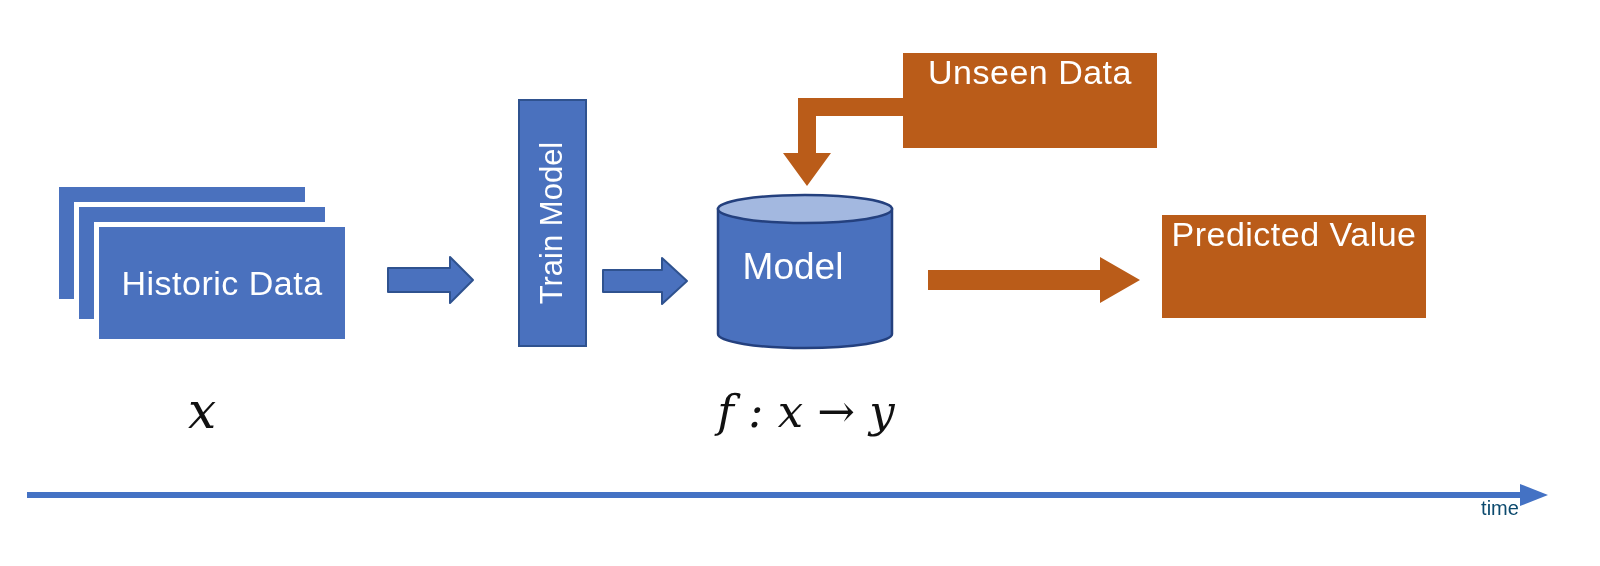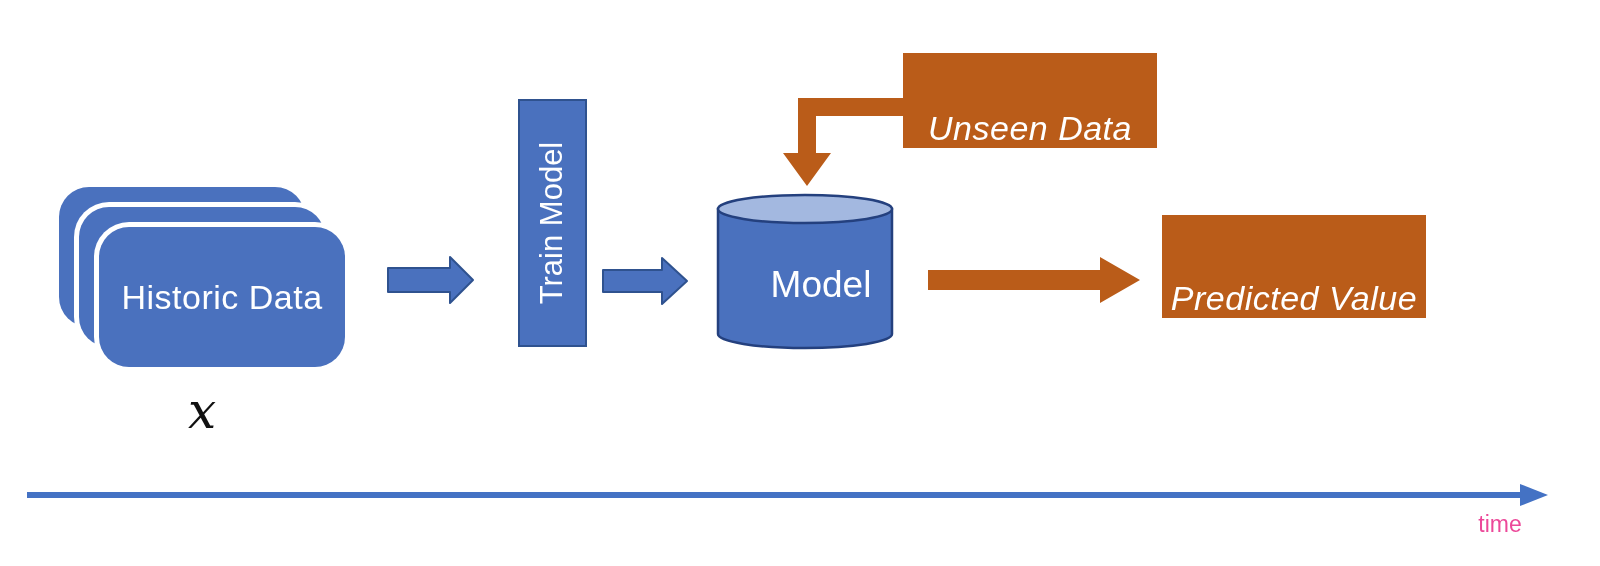--- a/index.html
+++ b/index.html
@@ -19,64 +19,63 @@
     overflow:hidden;font-family:"Liberation Sans",sans-serif;
   }
   .layer-svg{position:absolute;left:0;top:0;width:1600px;height:566px;}
   .shape-blue{fill:var(--blue-fill);stroke:var(--blue-border);stroke-width:2;stroke-linejoin:round;}
   .shape-orange{fill:var(--orange-fill);stroke:none;}
   .cyl-body{fill:var(--blue-fill);stroke:var(--cylinder-border);stroke-width:2.5;}
   .cyl-top{fill:var(--cylinder-top);stroke:var(--cylinder-border);stroke-width:2.5;}
   .axis-line{stroke:var(--axis-blue);stroke-width:6;}
   .axis-head{fill:var(--axis-blue);}
   .stack-rect{
-    position:absolute;width:246px;height:140px;background:var(--blue-fill);
+    position:absolute;width:246px;height:112px;background:var(--blue-fill);
     box-shadow:0 0 0 5px var(--bg);
-    border-radius:30px;
   }
   .stack-back{left:59px;top:187px;z-index:1;}
   .stack-mid{left:79px;top:207px;z-index:2;}
   .stack-front{left:99px;top:227px;z-index:3;display:flex;align-items:center;justify-content:center;}
   .box-label{
     color:var(--label-text);font-size:34px;font-weight:400;letter-spacing:.5px;
     white-space:nowrap;
   }
   .train-bar{
     position:absolute;left:518px;top:99px;width:69px;height:248px;
     background:var(--blue-fill);border:2px solid var(--blue-border);box-sizing:border-box;
   }
   .train-label{
     position:absolute;left:428px;top:188px;width:248px;height:70px;
     display:flex;align-items:center;justify-content:center;
     transform:rotate(-90deg);color:var(--label-text);font-size:31px;white-space:nowrap;
     z-index:4;
   }
   .model-label{
-    position:absolute;left:718px;top:250px;width:150px;height:70px;
+    position:absolute;left:718px;top:232px;width:150px;height:70px;
     display:flex;align-items:center;justify-content:center;
-    color:var(--label-text);font-size:37px;z-index:4;margin-left:28px;
+    color:var(--label-text);font-size:37px;z-index:4;
   }
   .orange-box{
     position:absolute;background:var(--orange-fill);
-    display:flex;align-items:flex-end;justify-content:center;z-index:3;font-style:italic;
+    display:flex;align-items:flex-start;justify-content:center;z-index:3;
   }
   .unseen-box{left:903px;top:53px;width:254px;height:95px;}
   .predicted-box{left:1162px;top:215px;width:264px;height:103px;}
   .math-label{
     position:absolute;height:70px;display:flex;align-items:center;justify-content:center;
     font-family:"DejaVu Serif",serif;font-style:italic;color:var(--math-text);
     font-size:45px;white-space:nowrap;
   }
   .math-x{left:152px;top:376px;width:100px;font-size:50px;}
   .math-fxy{left:681px;top:376px;width:250px;}
   .math-yfx{left:1198px;top:376px;width:250px;}
   .time-label{
-    position:absolute;left:1458px;top:506px;width:84px;height:36px;
+    position:absolute;left:1458px;top:490px;width:84px;height:36px;
     display:flex;align-items:center;justify-content:center;
-    color:#ec4899;font-size:23px;font-style:normal;
+    color:#0c4a6e;font-size:20px;font-style:normal;
   }
 </style>
 </head>
 <body>
 
 <div class="canvas">
 
   <svg class="layer-svg" viewBox="0 0 1600 566" xmlns="http://www.w3.org/2000/svg">
 
     <polygon class="shape-blue" points="388,268 450,268 450,257 473,280 450,303 450,292 388,292"></polygon>
@@ -107,16 +106,17 @@
 
   <div class="orange-box unseen-box">
     <span class="box-label">Unseen Data</span>
   </div>
 
   <div class="orange-box predicted-box">
     <span class="box-label">Predicted Value</span>
   </div>
 
   <div class="math-label math-x">x</div>
+  <div class="math-label math-fxy">f : x → y</div>
 
   <div class="time-label">time</div>
 
 </div>
 
 </body></html>

